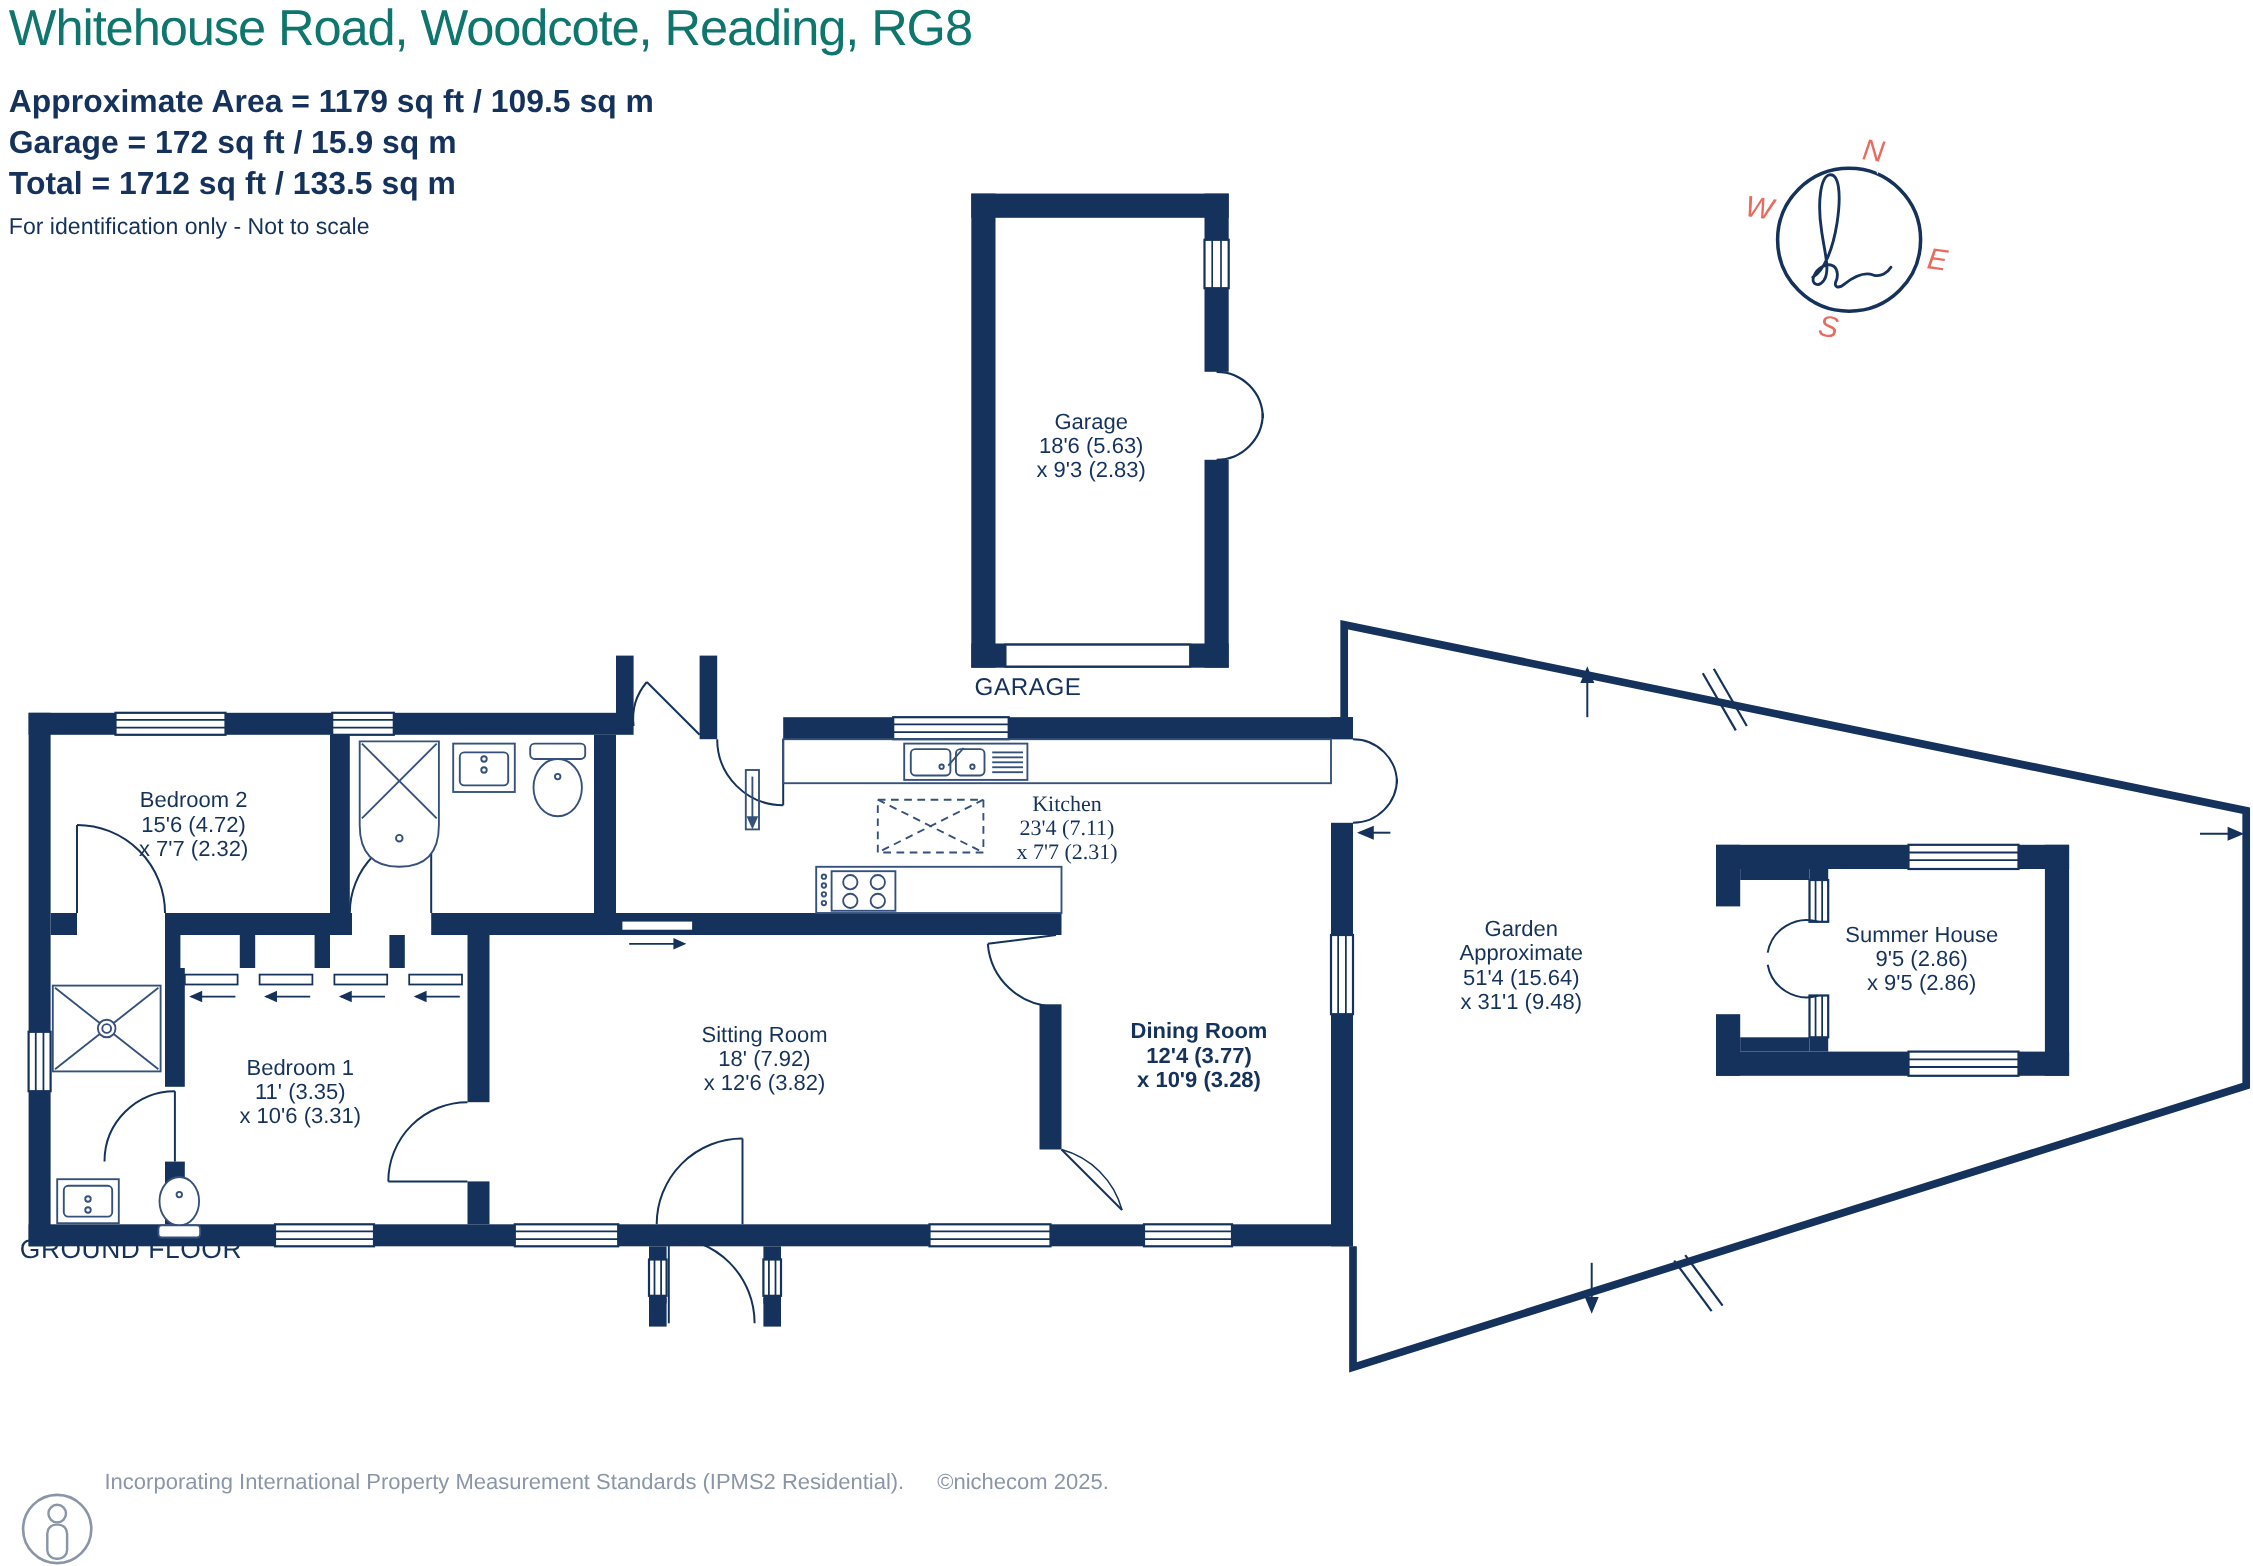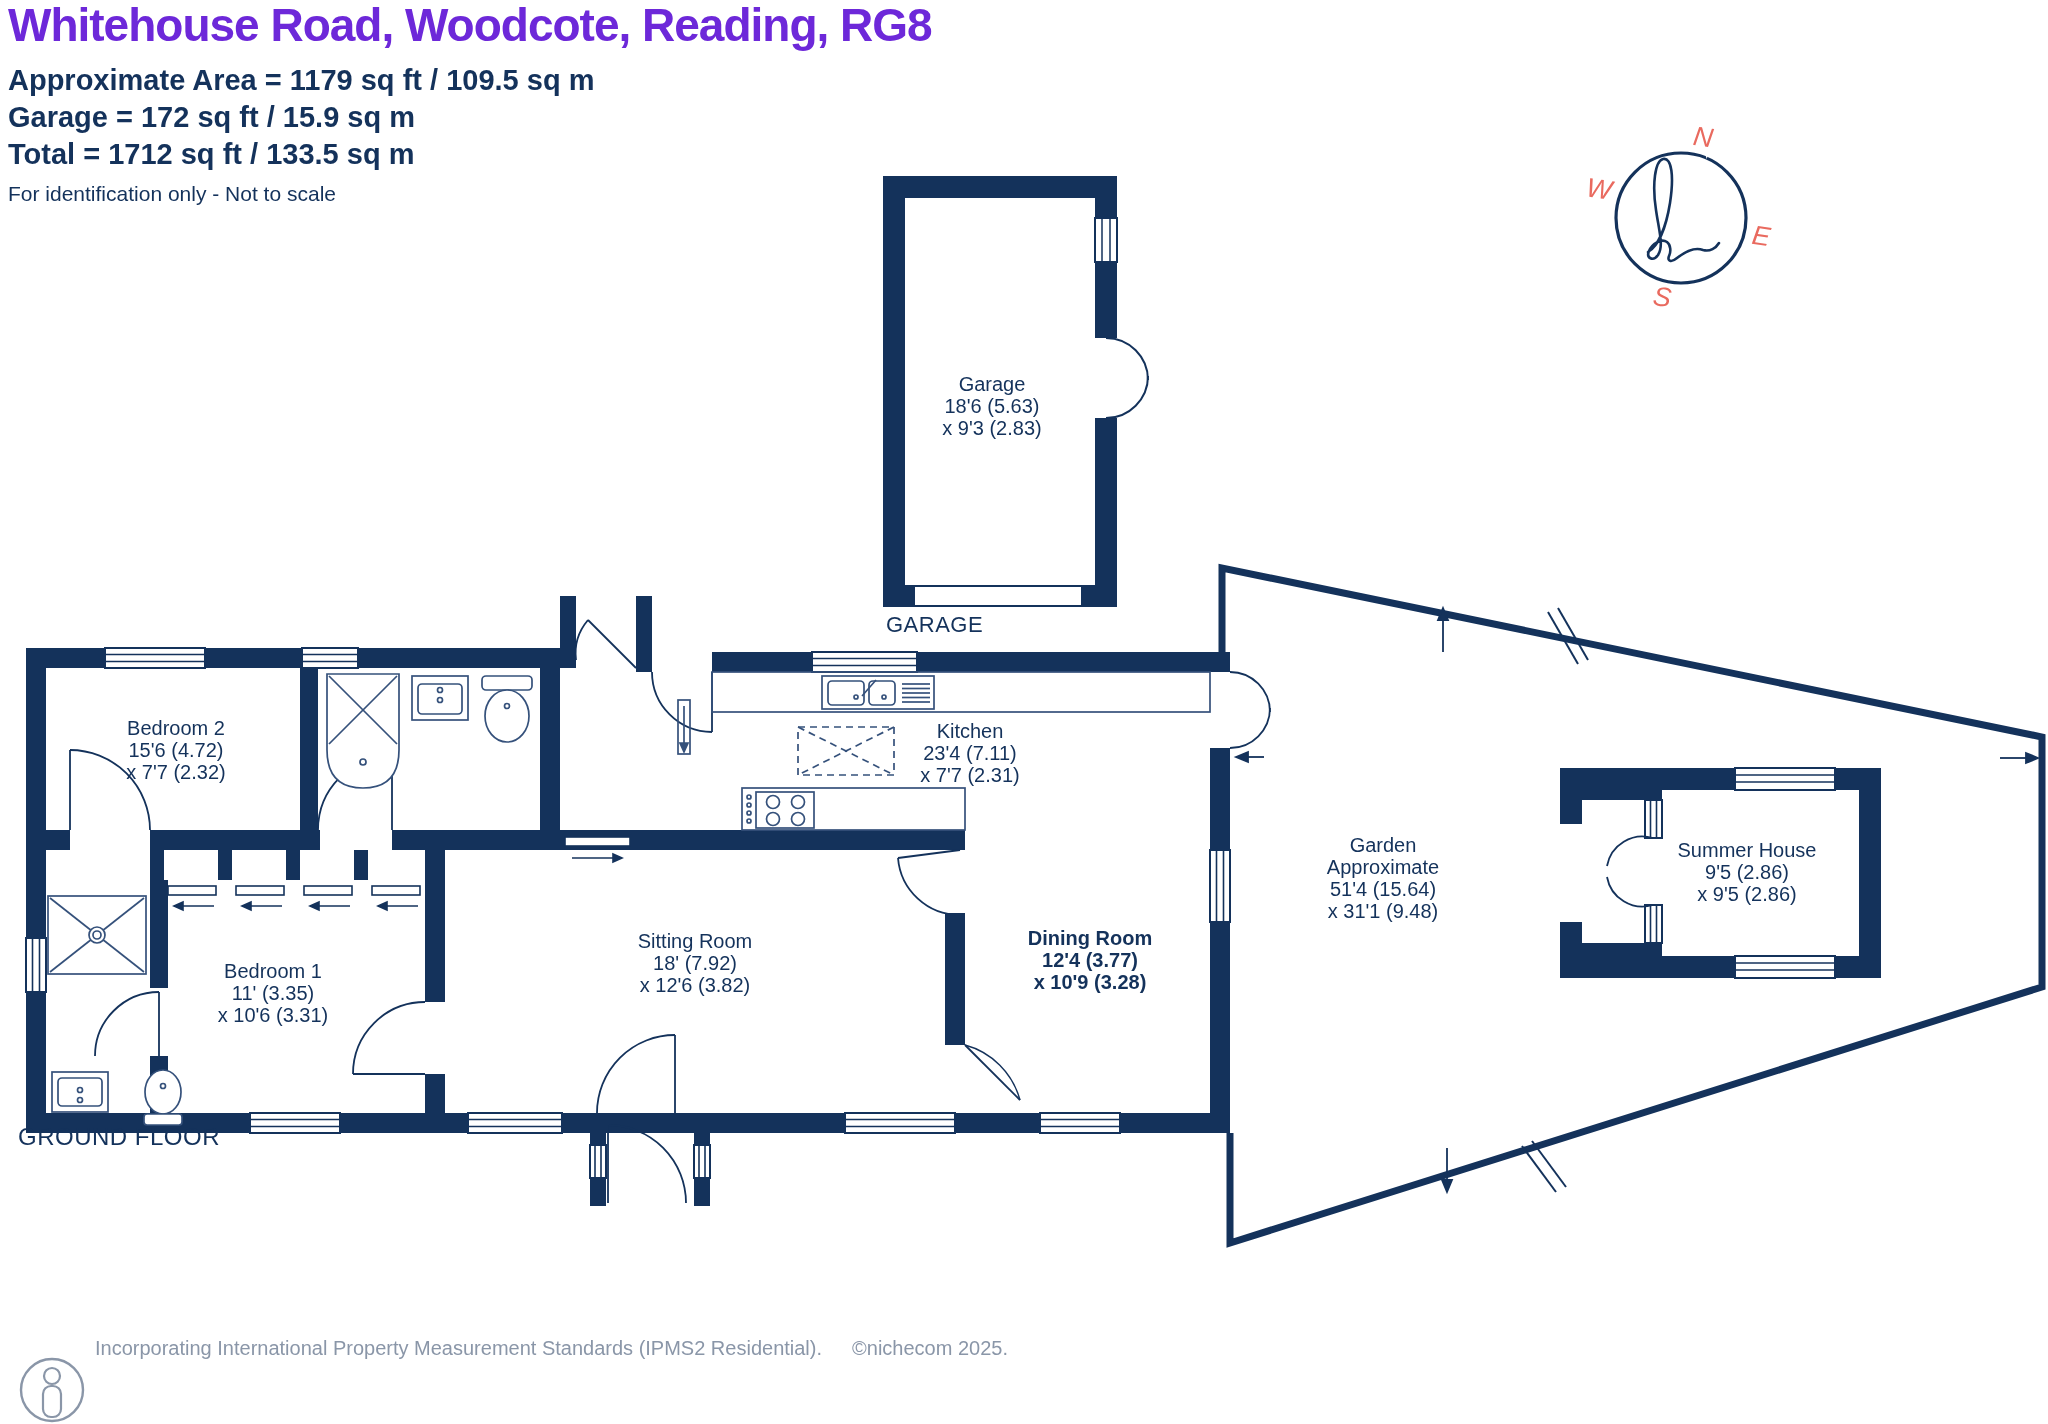--- a/index.html
+++ b/index.html
@@ -1,20 +1,20 @@
 <!DOCTYPE html>
 <html><head>
 <meta charset="utf-8">
 <style>
   html,body{margin:0;padding:0;background:#ffffff;}
   .canvas{position:relative;width:2048px;height:1424px;background:#fff;
           font-family:"Liberation Sans",sans-serif;overflow:hidden;}
   svg{position:absolute;left:0;top:0;}
   .hdr{position:absolute;left:8px;top:0px;color:#14325b;}
-  .hdr h1{margin:0 0 12px 0;font-size:46px;font-weight:bold;color:#6d28d9;letter-spacing:-1px;line-height:50px;}
+  .hdr h1{margin:0 0 25px 0;font-size:46px;font-weight:normal;color:#0f766e;letter-spacing:-1px;line-height:50px;}
   .area-line{font-size:29px;line-height:37px;font-weight:bold;}
   .disclaimer{font-size:21px;margin-top:9px;font-weight:normal;}
   .room-label{position:absolute;transform:translate(-50%,-50%);text-align:center;
               color:#14325b;font-size:20px;line-height:22px;white-space:nowrap;}
   .floor-label{position:absolute;color:#14325b;font-size:22px;letter-spacing:.5px;}
   .footer{position:absolute;left:95px;top:1334px;color:#8a96a8;font-size:20px;line-height:28px;}
   .footer .cp{margin-left:30px;}
   .footer .ref{margin-left:24px;}
 </style>
 </head>
@@ -343,21 +343,21 @@
 <div class="room-label" style="left:992px;top:406px;">
   <div>Garage</div>
   <div>18'6 (5.63)</div>
   <div>x 9'3 (2.83)</div>
 </div>
 <div class="room-label" style="left:176px;top:750px;">
   <div>Bedroom 2</div>
   <div>15'6 (4.72)</div>
   <div>x 7'7 (2.32)</div>
 </div>
-<div class="room-label" style="left:970px;top:753px;">
+<div class="room-label" style="left:970px;top:753px;font-family:Liberation Serif, serif;">
   <div>Kitchen</div>
   <div>23'4 (7.11)</div>
   <div>x 7'7 (2.31)</div>
 </div>
 <div class="room-label" style="left:273px;top:993px;">
   <div>Bedroom 1</div>
   <div>11' (3.35)</div>
   <div>x 10'6 (3.31)</div>
 </div>
 <div class="room-label" style="left:695px;top:963px;">

